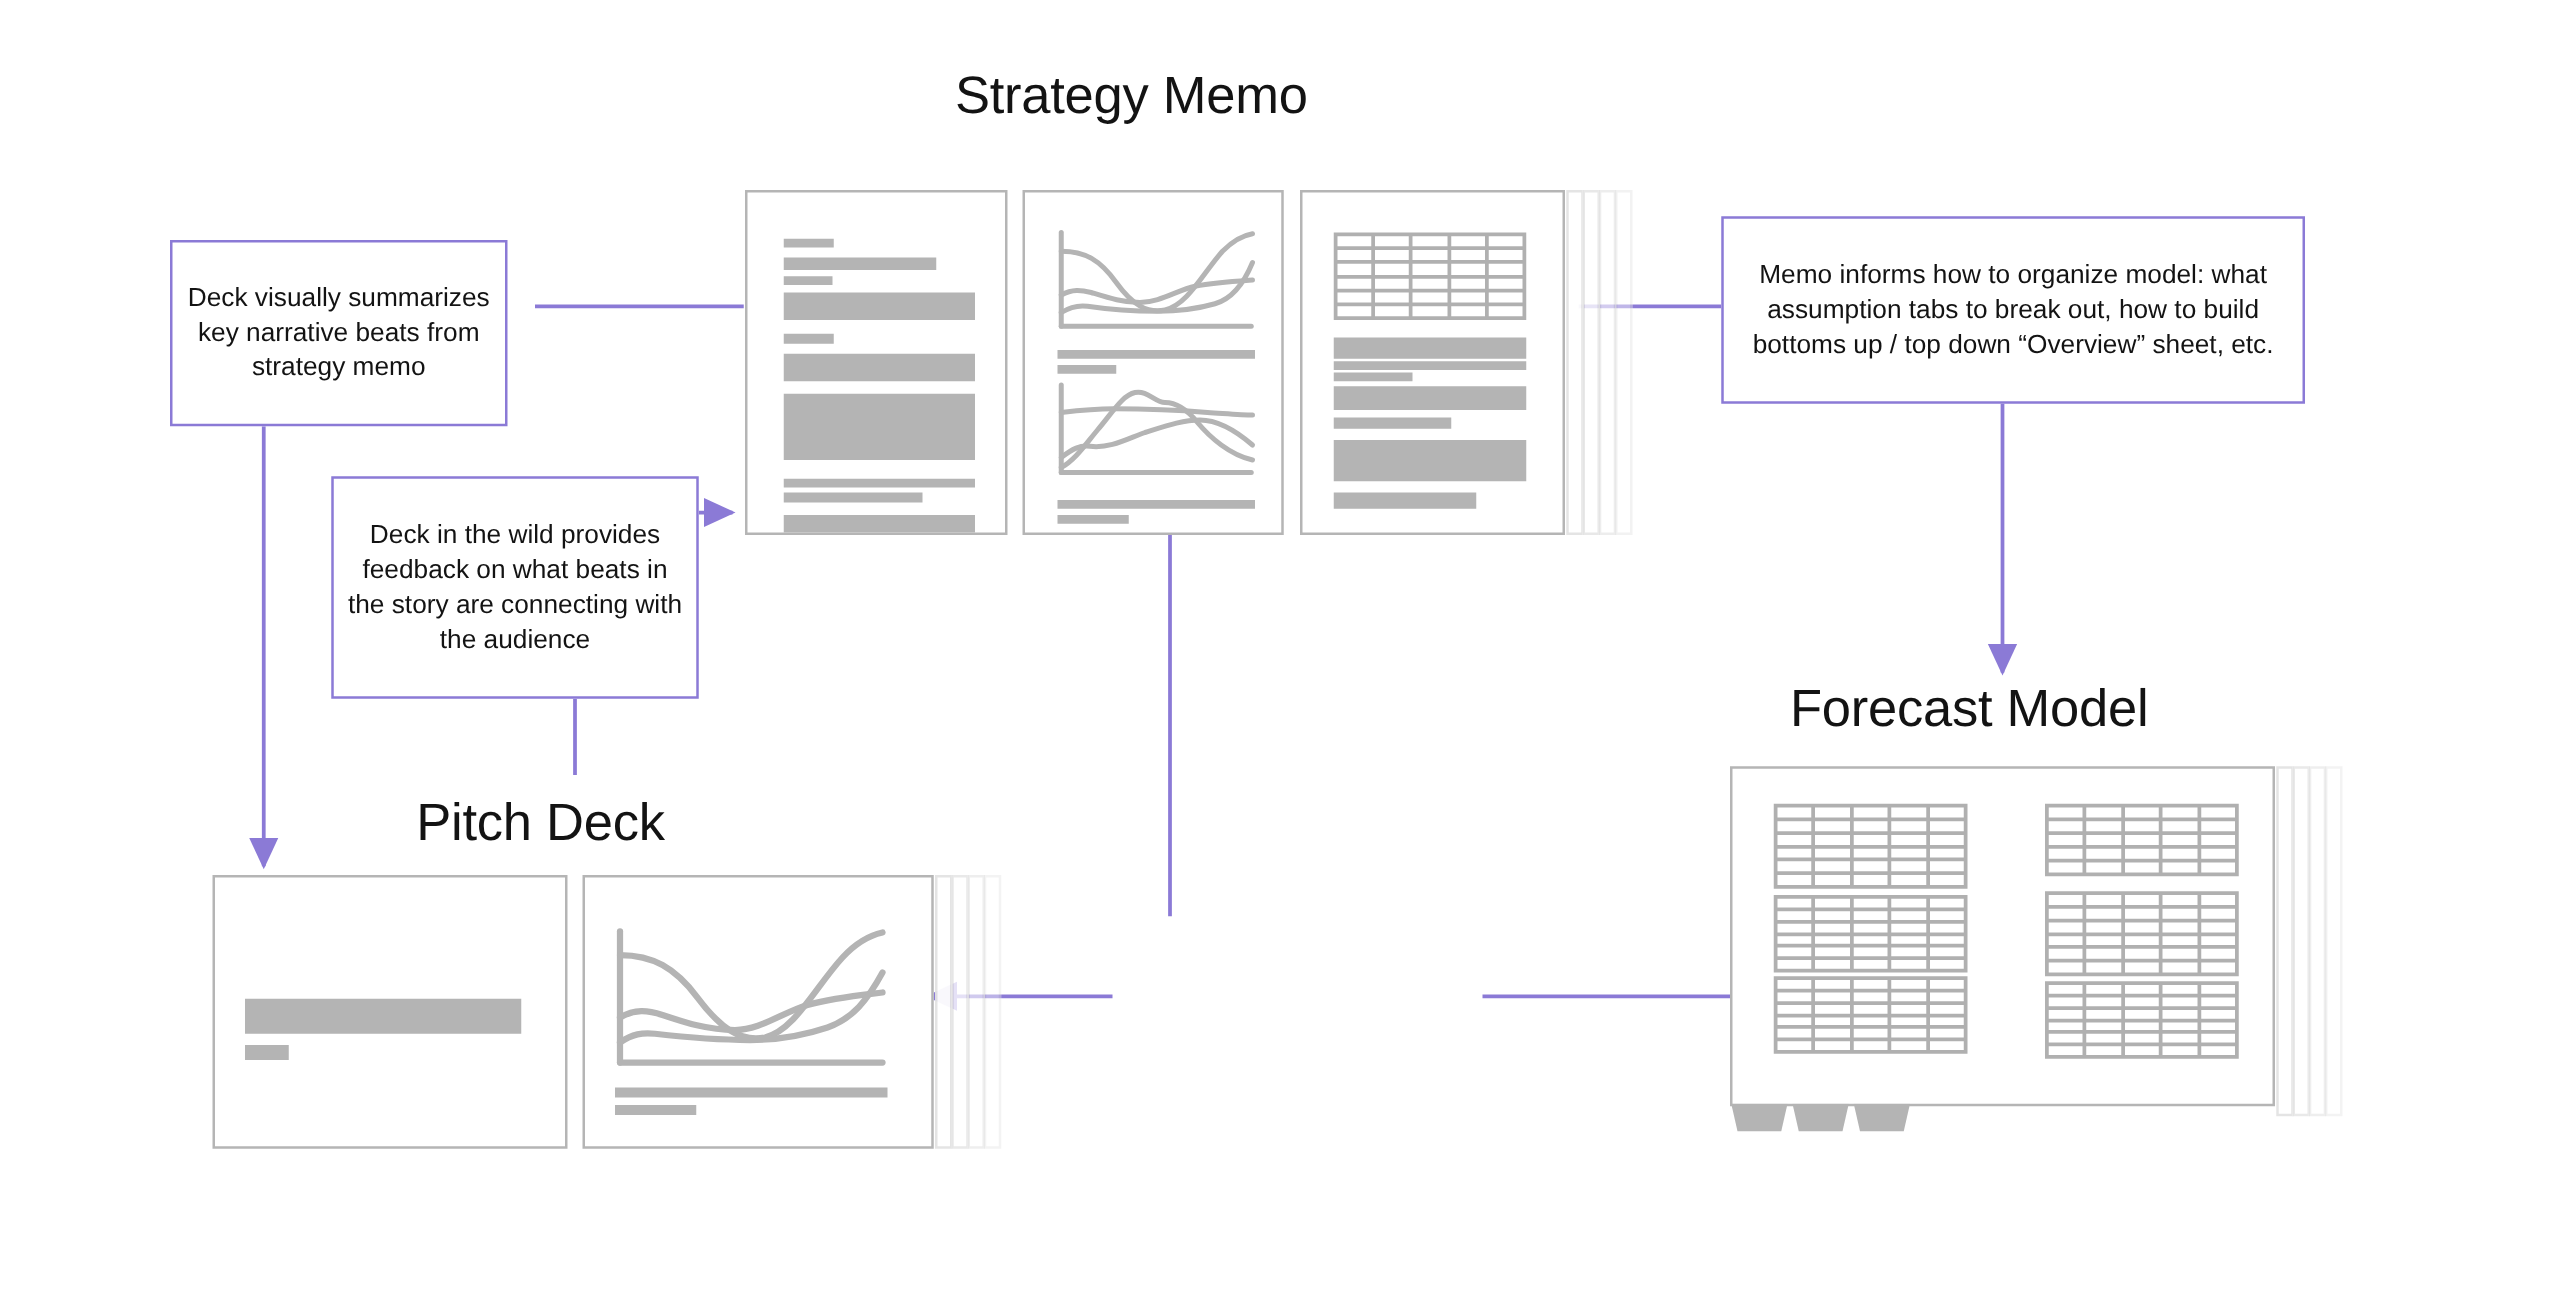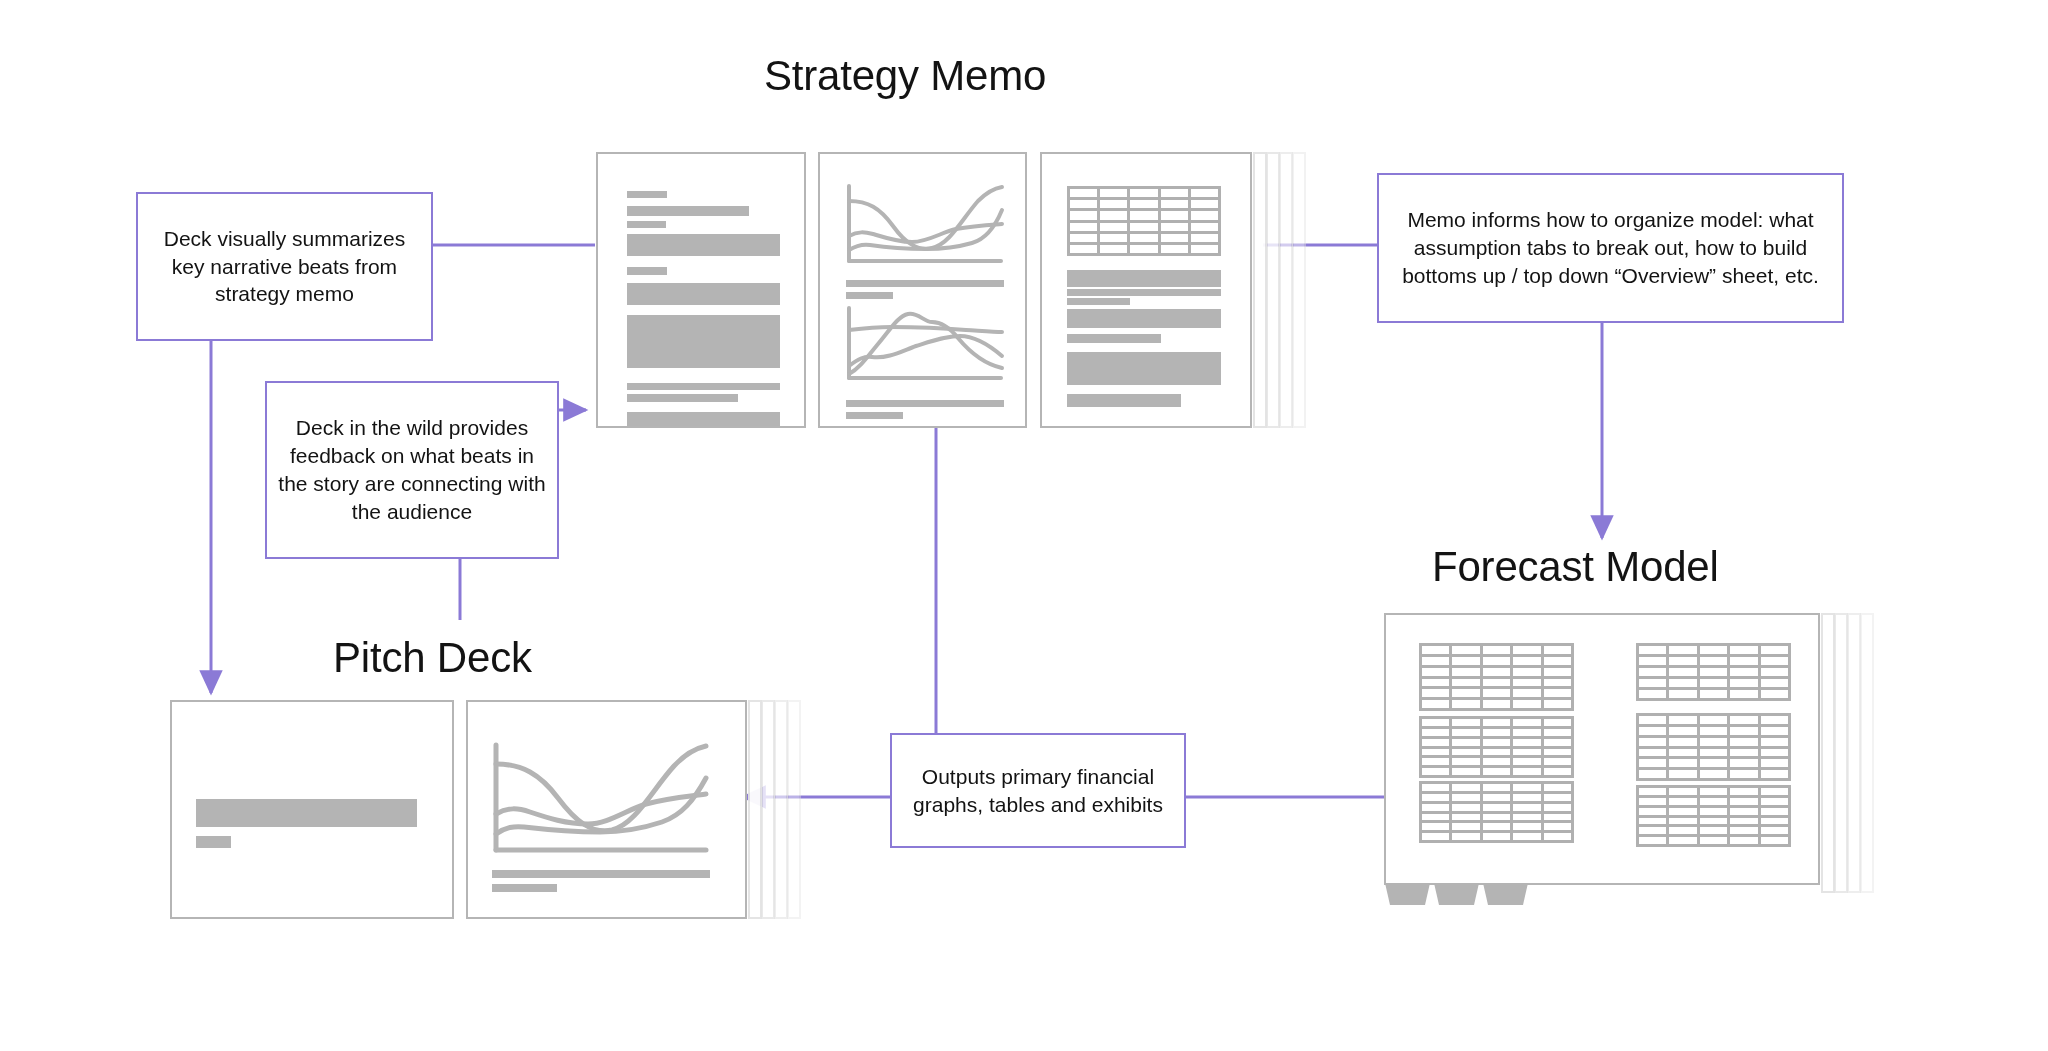--- a/index.html
+++ b/index.html
@@ -454,29 +454,26 @@
 
     <div class="tabstrip" style="left:0;top:270px;width:160px;height:28px;">
       <svg width="160" height="28" viewBox="0 0 160 28">
         <path d="M1,0 L46,0 L41,22 L6,22 z" fill="#b4b4b4"></path>
         <path d="M50,0 L95,0 L90,22 L55,22 z" fill="#b4b4b4"></path>
         <path d="M99,0 L144,0 L139,22 L104,22 z" fill="#b4b4b4"></path>
       </svg>
     </div>
   </div>
 
-  <div class="note" id="note-deck-summarizes" style="left:136px;top:192px;width:297px;height:149px;">
+  <div class="note" id="note-deck-summarizes" style="left:136px;top:192px;width:270px;height:149px;">
     <span>Deck visually summarizes key narrative beats from strategy memo</span>
   </div>
 
   <div class="note" id="note-memo-informs" style="left:1377px;top:173px;width:467px;height:150px;">
     <span>Memo informs how to organize model: what assumption tabs to break out, how to build bottoms up / top down “Overview” sheet, etc.</span>
   </div>
 
   <div class="note" id="note-deck-in-the-wild" style="left:265px;top:381px;width:294px;height:178px;">
     <span>Deck in the wild provides feedback on what beats in the story are connecting with the audience</span>
   </div>
 
-  <div class="note" id="note-outputs-primary" style="left:890px;top:733px;width:296px;height:115px;">
-    <span>Outputs primary financial graphs, tables and exhibits</span>
-  </div>
 
 </div>
 
 </body></html>

